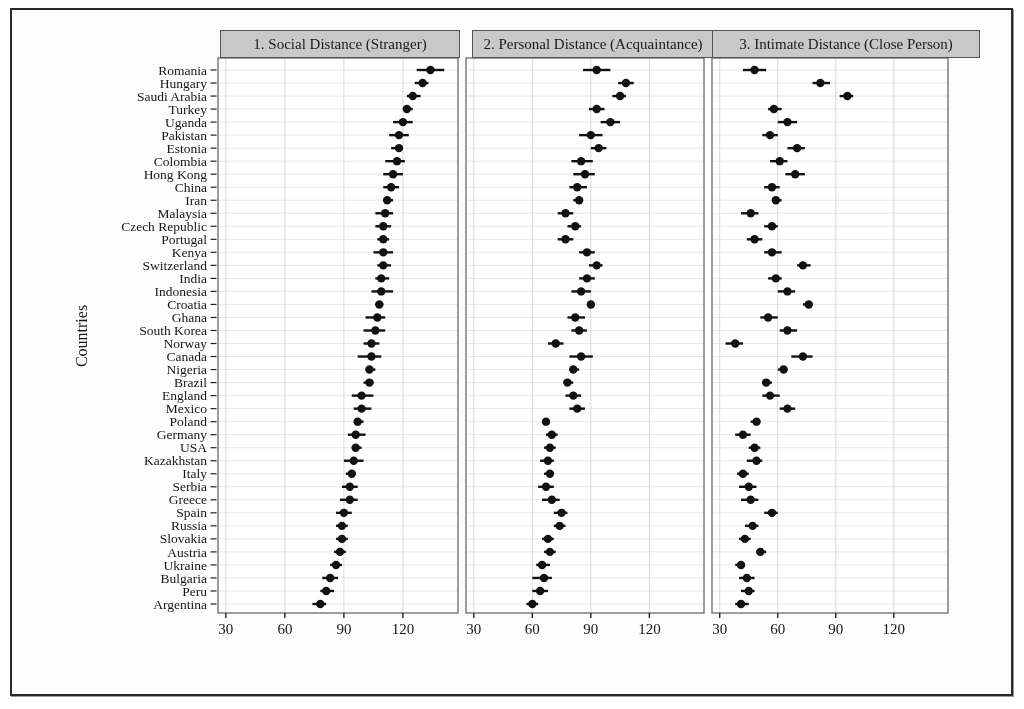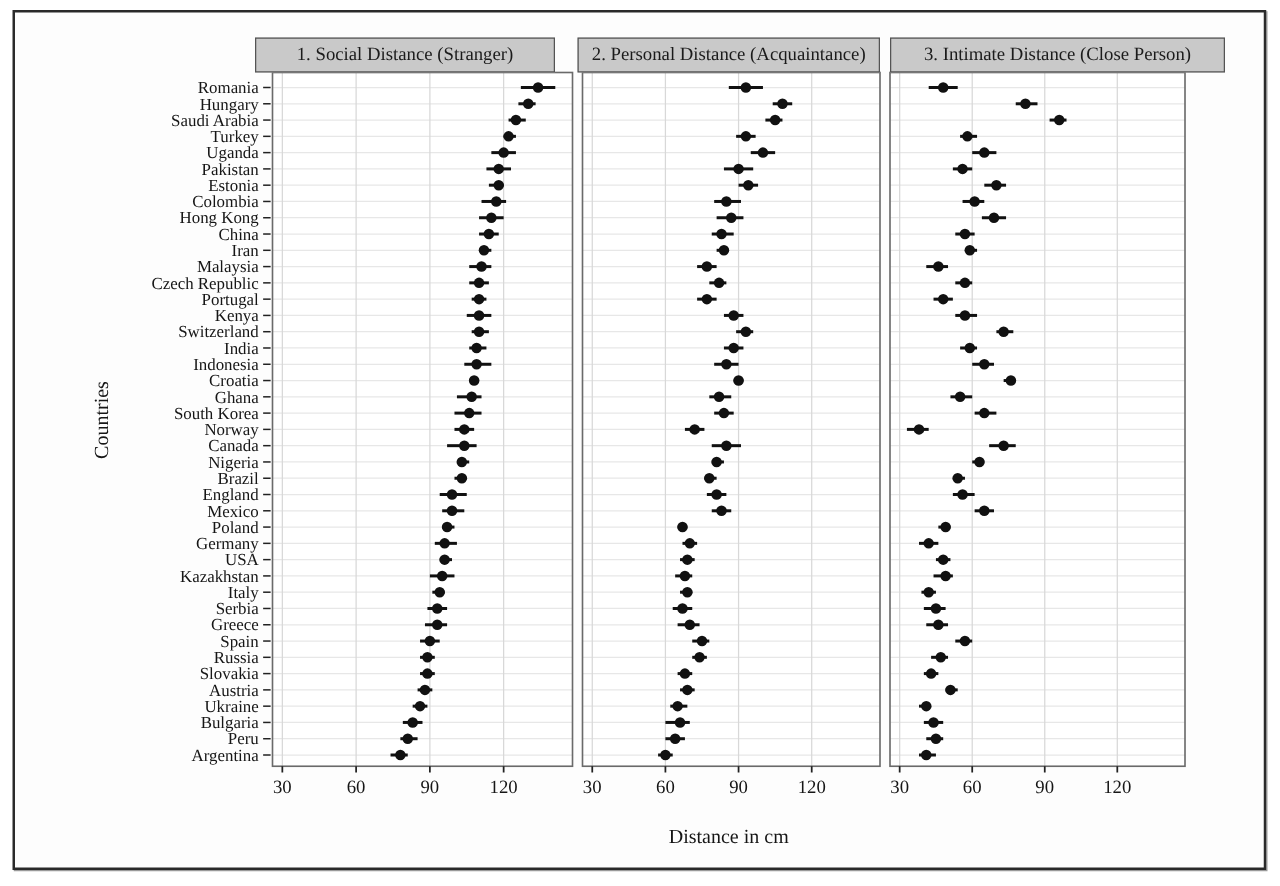--- a/index.html
+++ b/index.html
@@ -24,22 +24,22 @@
   .facet-header {
     position: absolute;
     top: 30px; height: 28px;
     background: #c9c9c9;
     border: 1px solid #545454;
     box-sizing: border-box;
     display: flex; align-items: center; justify-content: center;
     font-size: 15px; color: #1b1b1b;
     white-space: nowrap;
   }
-  #header-1 { left: 204px; width: 240px; }
-  #header-2 { left: 462px; width: 242px; }
+  #header-1 { left: 220px; width: 240px; }
+  #header-2 { left: 472px; width: 242px; }
   #header-3 { left: 712px; width: 268px; }
   .y-title {
     position: absolute;
     left: 70px; top: 58px; width: 24px; height: 555px;
     display: flex; align-items: center; justify-content: center;
   }
   .y-title span {
     transform: rotate(-90deg);
     white-space: nowrap;
     font-size: 16px; color: #161616;
@@ -565,14 +565,13 @@
     </svg>
 
   <div id="header-1" class="facet-header">1. Social Distance (Stranger)</div>
   <div id="header-2" class="facet-header">2. Personal Distance (Acquaintance)</div>
   <div id="header-3" class="facet-header">3. Intimate Distance (Close Person)</div>
 
   <div class="y-title">
     <span>Countries</span>
   </div>
 
-  <div class="x-title">Distance in cm</div>
 </div>
 
 </body></html>

